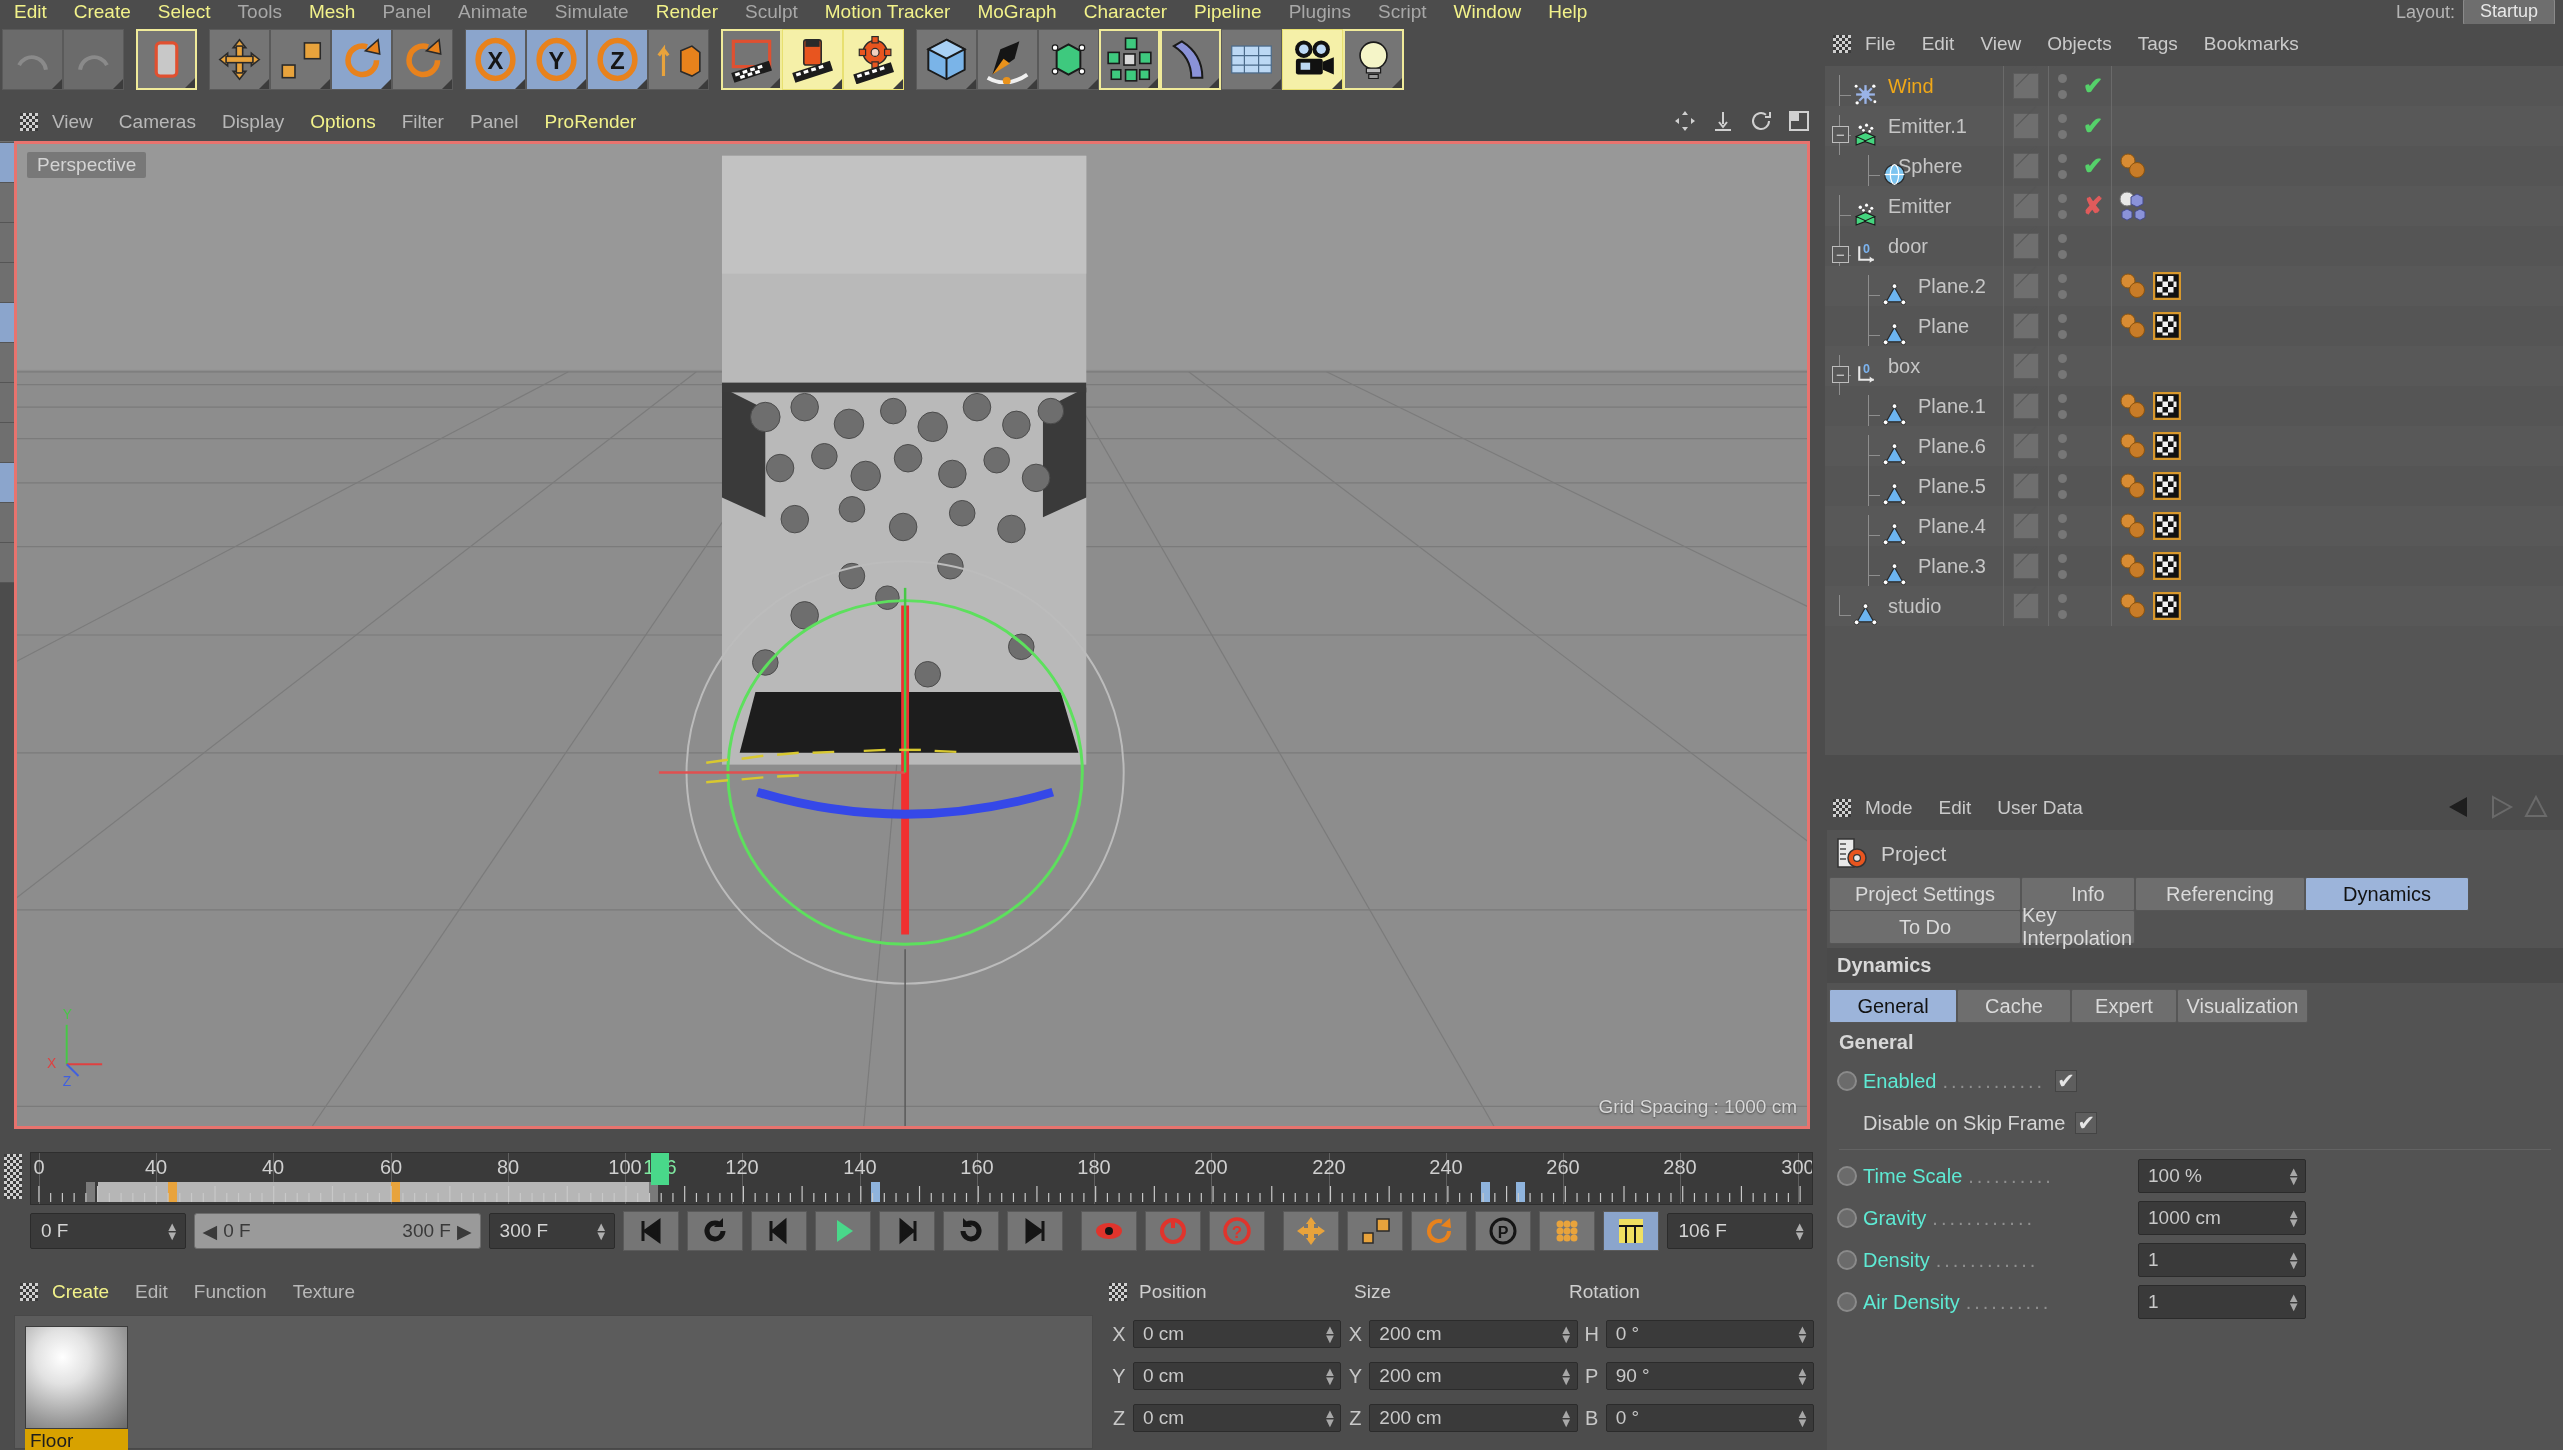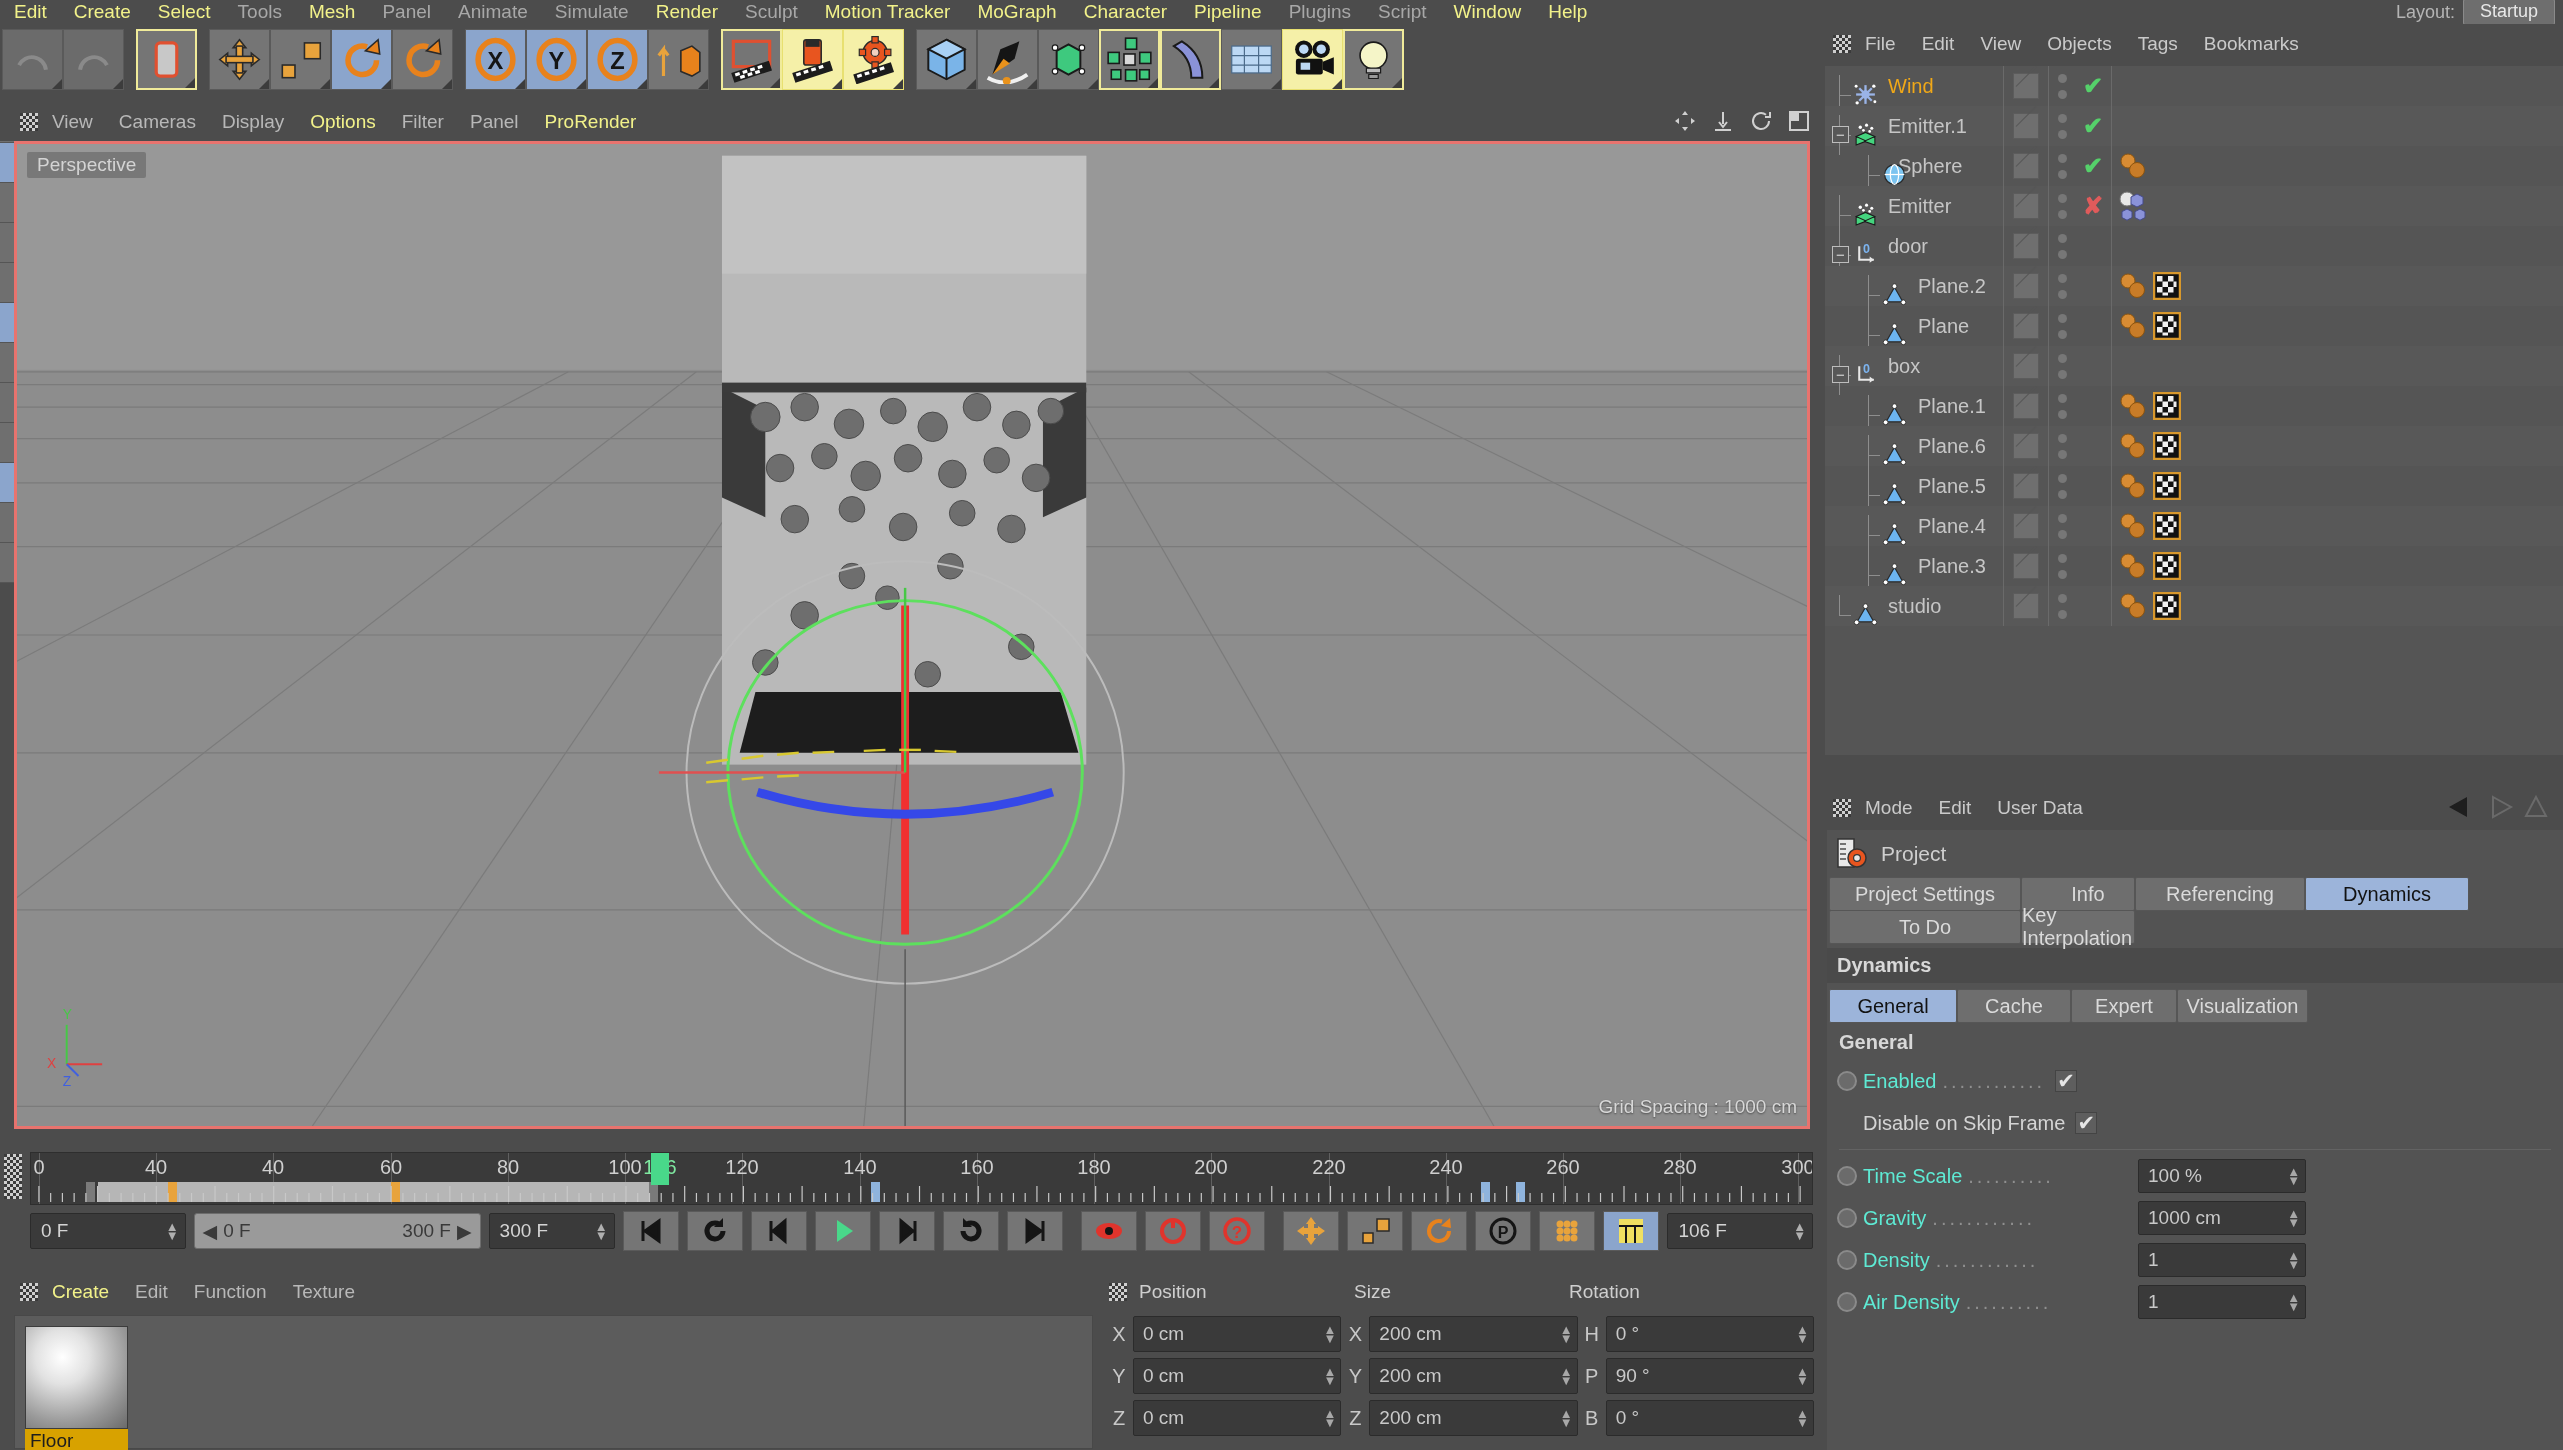--- a/index.html
+++ b/index.html
@@ -159,21 +159,21 @@
     background-image:
       linear-gradient(45deg,#cfcfcf 25%,transparent 25%,transparent 75%,#cfcfcf 75%),
       linear-gradient(45deg,#cfcfcf 25%,transparent 25%,transparent 75%,#cfcfcf 75%);
     background-size: 6px 6px; background-position: 0 0, 3px 3px; background-color: #3a3a3a;
   }
   .coord-rows { padding: 2px 6px 0 10px; }
   .coord-row { display: flex; align-items: center; height: 42px; gap: 4px; }
   .coord-lbl { color: #c8c8c8; font-size: 20px; width: 20px; text-align: center; }
   .coord-field {
     flex: 1; background: #3a3a3a; border: 1px solid #2b2b2b; color: #c9c9c9;
-    height: 36px; display: flex; align-items: center; padding: 0 4px 0 9px; font-size: 19px; border-radius: 2px;
+    height: 28px; display: flex; align-items: center; padding: 0 4px 0 9px; font-size: 19px; border-radius: 2px;
   }
   .coord-field .spin { margin-left: auto; color: #a8a8a8; font-size: 13px; line-height: 9px; text-align:center; }
 
   
   .objpanel { position: absolute; left: 1823px; top: 24px; width: 740px; height: 731px; background: #4c4c4c; }
   .obj-menu { height: 40px; display: flex; align-items: center; padding-left: 10px; }
   .obj-menu .grip {
     width: 18px; height: 18px; margin-right: 14px;
     background-image:
       linear-gradient(45deg,#cfcfcf 25%,transparent 25%,transparent 75%,#cfcfcf 75%),

